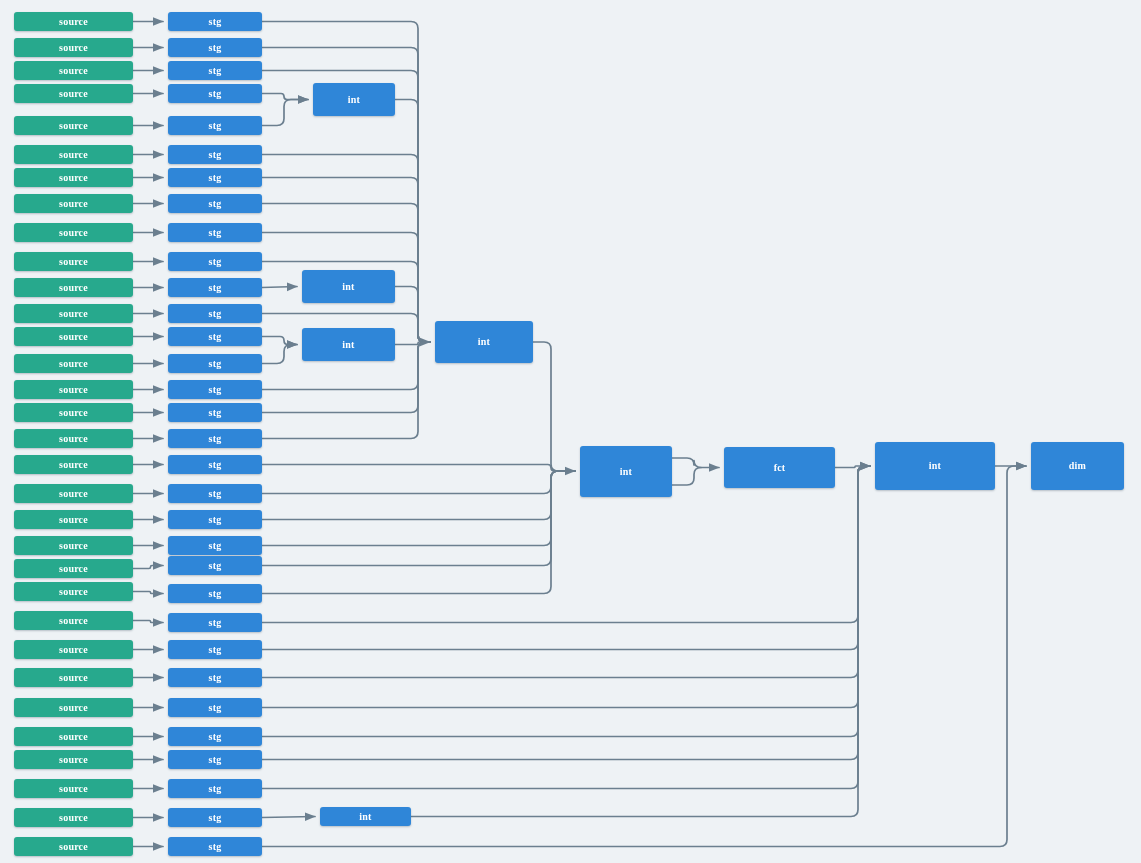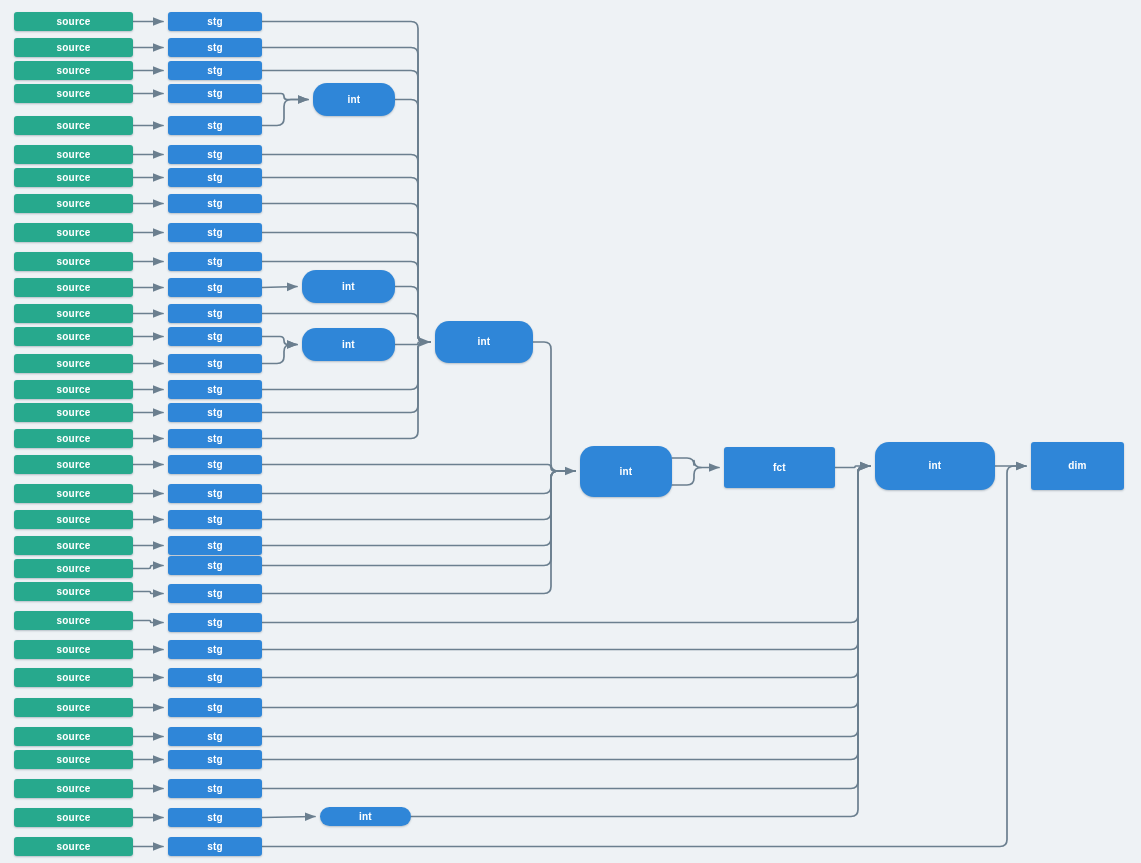--- a/index.html
+++ b/index.html
@@ -3,41 +3,41 @@
 <meta charset="utf-8">
 <title>Data Lineage Graph</title>
 <style>
   html,body{margin:0;padding:0;}
   body{
     width:1141px;height:863px;
     background:#eef2f5;
     font-family:"Liberation Sans","DejaVu Sans",sans-serif;
     overflow:hidden;
   }
-  #canvas{position:relative;width:1141px;height:863px;}
+  #canvas{position:relative;width:1141px;height:863px;font-family:Liberation Serif, serif;}
   #wires{position:absolute;left:0;top:0;width:1141px;height:863px;}
   .node{
     position:absolute;
     box-sizing:border-box;
     display:flex;align-items:center;justify-content:center;
     color:#ffffff;
     border-radius:3px;
     box-shadow:0 1px 2px rgba(40,60,80,.28);
     user-select:none;
   }
   .node .lbl{
     font-size:10px;
     font-weight:bold;
     letter-spacing:.2px;
     line-height:1;
     pointer-events:none;
   }
   .node.source{background:#27a98d;}
   .node.stg   {background:#2f86d8;text-align:right;}
-  .node.int   {background:#2f86d8;border-radius:14px;}
+  .node.int   {background:#2f86d8;}
   .node.fct   {background:#2f86d8;}
   .node.dim   {background:#2f86d8;}
 </style>
 </head>
 <body>
 
 <div id="canvas">
   <svg id="wires" xmlns="http://www.w3.org/2000/svg">
       <defs>
         <marker id="arrow" markerWidth="7" markerHeight="7" refX="6" refY="3" orient="auto">

